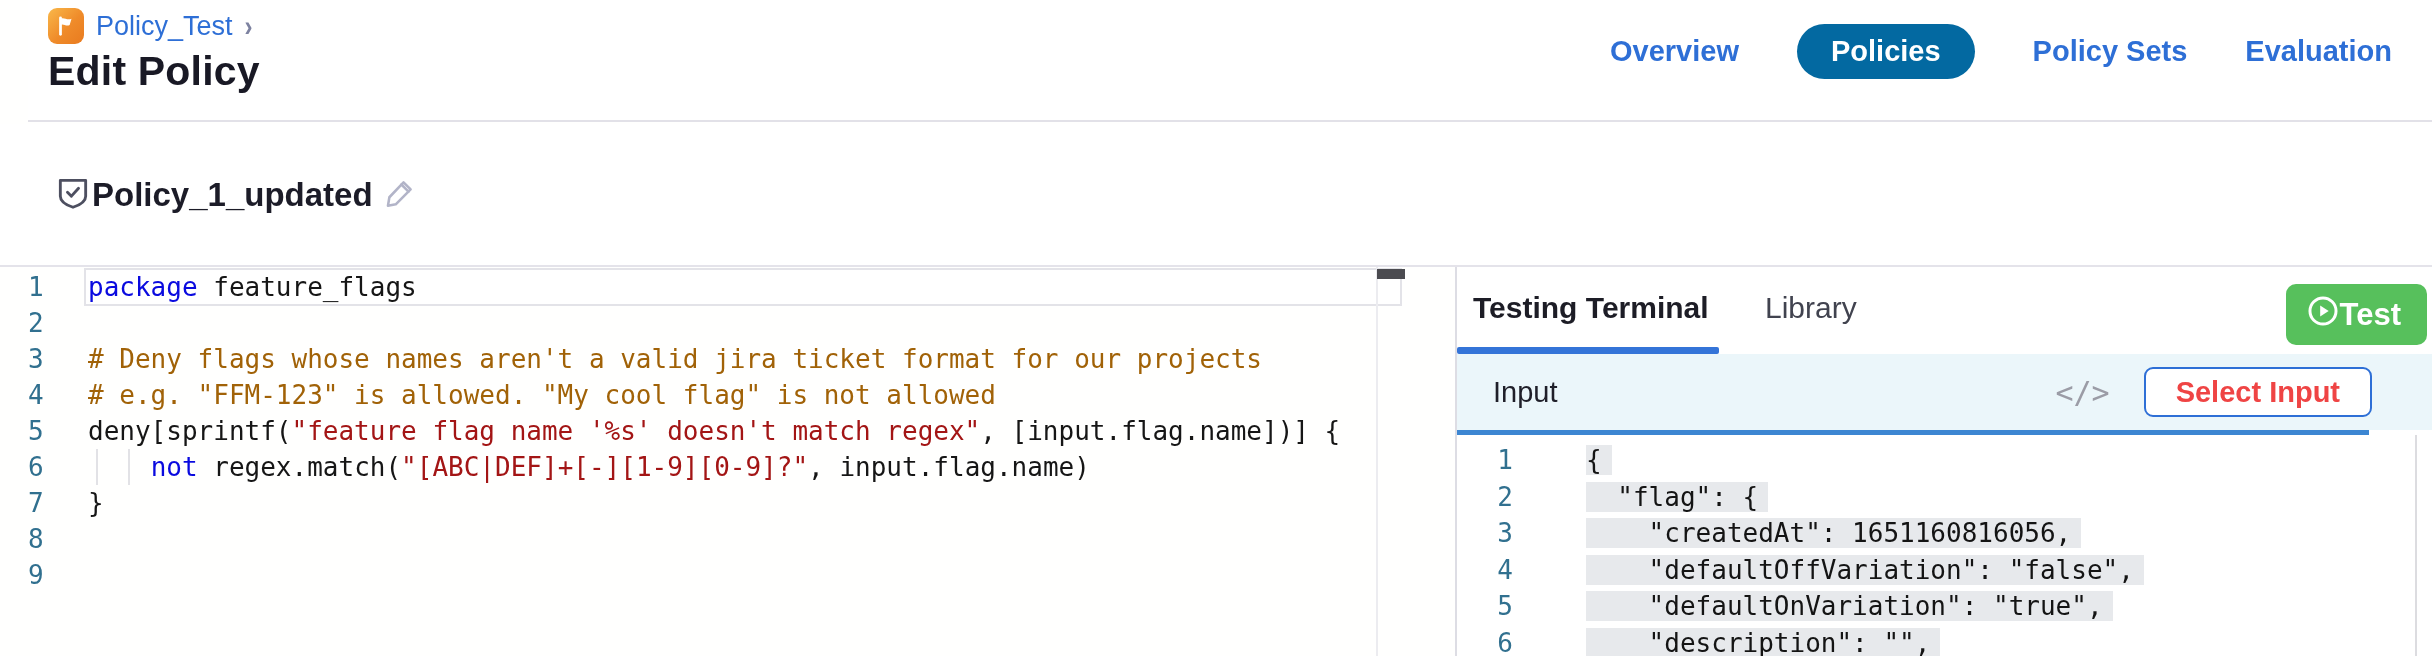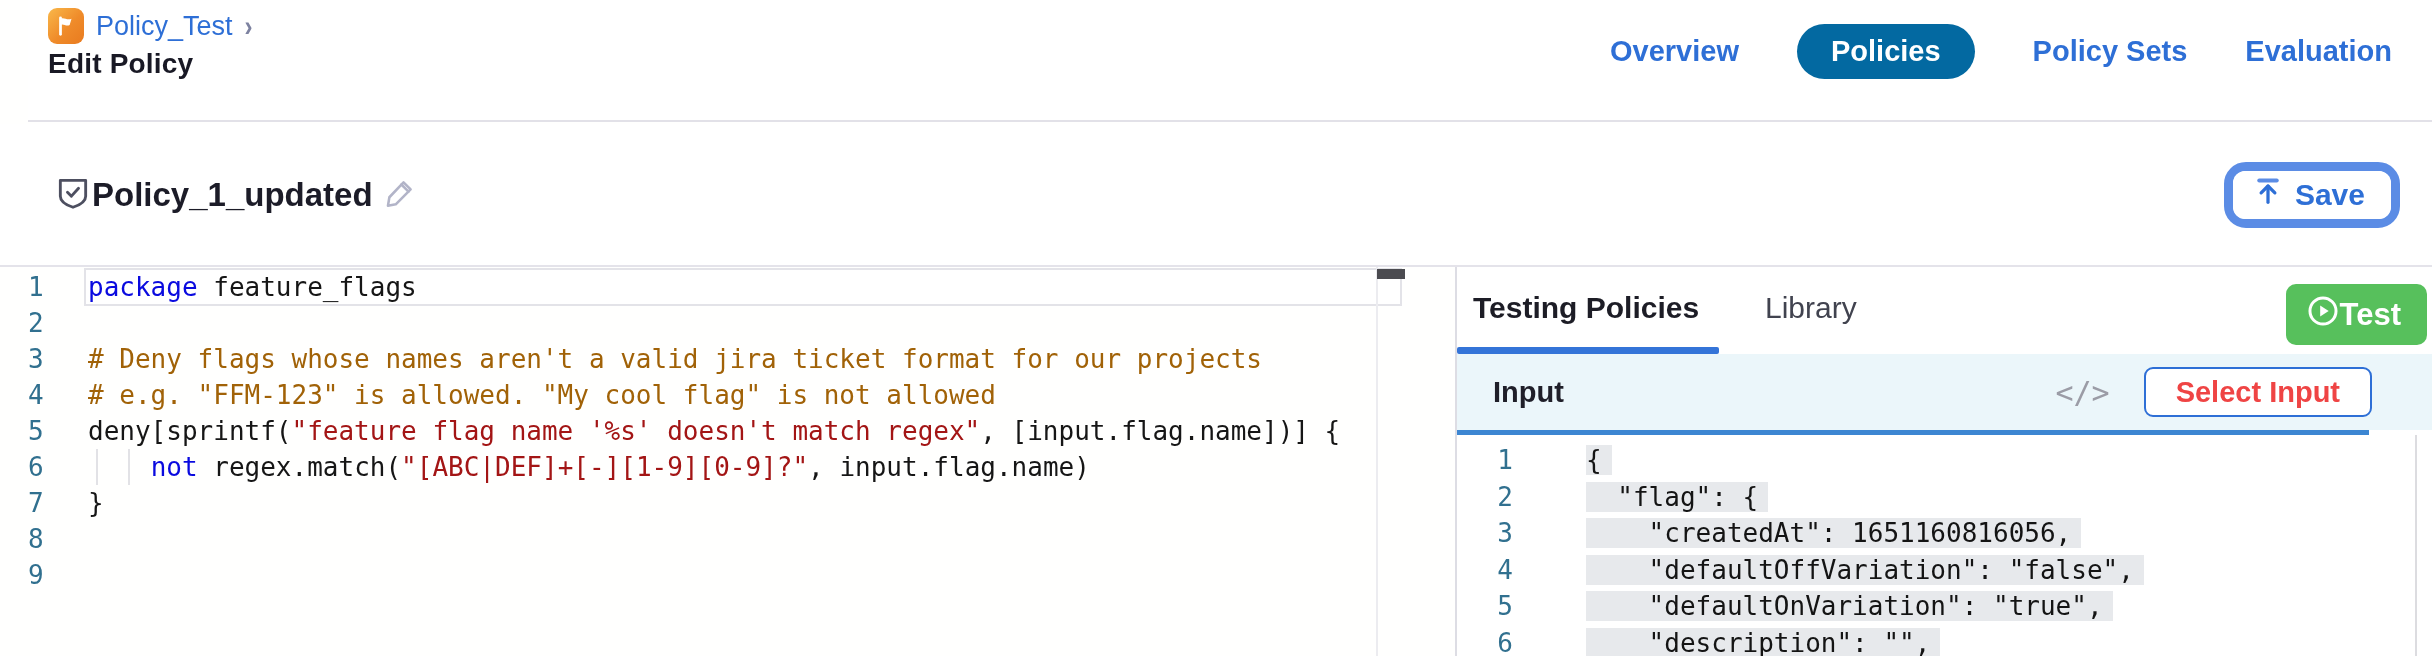--- a/index.html
+++ b/index.html
@@ -9,21 +9,21 @@
 
   
   .header { position:absolute; top:0; left:0; right:0; height:122px; background:#fff;
             border-bottom:2px solid #e2e1e8;margin-left:28px; }
   .breadcrumb { position:absolute; top:8px; left:20px; display:flex; align-items:center; gap:12px; }
   .bc-logo { width:36px; height:36px; border-radius:9px;
              background:linear-gradient(135deg,#f9b84a 0%,#ef8b2a 55%,#e97b1f 100%);
              display:flex; align-items:center; justify-content:center; }
   .bc-link { font-size:27px; color:#2e6fd6; font-weight:500; }
   .bc-chev { font-size:24px; color:#7d82a0; font-weight:600; transform:scaleY(1.25); }
-  .page-title { position:absolute; top:48px; left:20px; font-size:28px; font-weight:700; color:#191925; letter-spacing:.2px; }
+  .page-title { position:absolute; top:48px; left:20px; font-size:41px; font-weight:700; color:#191925; letter-spacing:.2px; }
 
   .nav { position:absolute; top:22px; right:40px; display:flex; align-items:center; gap:58px; height:58px; }
   .nav-item { font-size:29px; font-weight:600; color:#2e6fd6; cursor:pointer; }
   .nav-pill { background:#0369a1; color:#fff; border-radius:30px; padding:11px 34px; }
 
   
   .toolbar { position:absolute; top:124px; left:0; right:0; height:141px; background:#fff; }
   .policy-id { position:absolute; left:54px; top:50%; transform:translateY(-50%);
                display:flex; align-items:center; }
   .policy-name { font-size:33px; font-weight:700; color:#1c1c28; }
@@ -61,21 +61,21 @@
   .tab { position:absolute; top:24px; font-size:30px; cursor:pointer; }
   .tab-active { left:16px; font-weight:700; color:#1d1d26; }
   .tab-idle { left:308px; font-weight:500; color:#41434f; }
   .tab-underline { position:absolute; left:0; top:80px; width:262px; height:7px; background:#3474d8; border-radius:2px; }
   .test-btn { position:absolute; right:5px; top:17px; height:61px; padding:0 26px 0 20px; background:#57c05c;
               border:none; border-radius:10px; color:#fff; font-size:31px; font-weight:700;
               display:flex; align-items:center; cursor:pointer; font-family:"Liberation Sans",sans-serif; }
 
   .input-bar { position:absolute; left:0; right:0; top:87px; height:76px; background:#ebf6fa;
                display:flex; align-items:center; }
-  .input-label { margin-left:36px; font-size:29px; font-weight:700; color:#1f1f29; }
+  .input-label { margin-left:36px; font-size:29px; font-weight:400; color:#1f1f29; }
   .input-spacer { flex:1; }
   .code-toggle-icon { font-family:"DejaVu Sans Mono",monospace; font-size:30px; color:#9b9ca6; margin-right:34px; cursor:pointer; }
   .select-input-btn { margin-right:60px; height:50px; padding:0 30px; background:#fff; border:2.5px solid #2e6fd6;
                       border-radius:9px; color:#ef4444; font-size:29px; font-weight:600; cursor:pointer;
                       font-family:"Liberation Sans",sans-serif; }
 
   .json-area { position:absolute; left:0; right:0; top:163px; bottom:0; background:#fff; }
   .json-focus-line { position:absolute; left:0; top:0; width:912px; height:5px; background:#3c86d2; }
   .json-scroll-edge { position:absolute; right:15px; top:5px; bottom:0; width:2px; background:#dcdce0; }
   .json-rows { position:absolute; left:0; top:12px; right:20px;
@@ -120,32 +120,20 @@
       </span>
       <span class="policy-name">Policy_1_updated</span>
       <span class="pencil">
         <svg width="34" height="34" viewBox="0 0 24 24" fill="none" stroke="#b2b4c8" stroke-width="1.8" stroke-linecap="round" stroke-linejoin="round">
             <path d="M14.5 4.5 l5 5 L9 20 l-5.5 1 L4.5 15 Z"></path>
             <path d="M13 6 l5 5"></path>
           </svg>
       </span>
     </div>
     <div class="actions">
-      <div class="save-ring">
-        <button class="btn btn-save">
-          <span>
-            <svg width="30" height="30" viewBox="0 0 24 24" fill="none" stroke="#2e6fd6" stroke-width="2.6" stroke-linecap="round" stroke-linejoin="round">
-                <path d="M5 3.5 h14" stroke="#5b8ce5" stroke-width="3.2"></path>
-                <path d="M12 21 V8"></path>
-                <path d="M6.5 13.5 L12 8 l5.5 5.5"></path>
-              </svg>
-          </span>
-          <span>Save</span>
-        </button>
-      </div>
     </div>
   </div>
 
   <div class="workspace">
 
     <div class="editor">
       <div class="cur-line"></div>
       <div class="editor-faint-edge"></div>
       <div class="overview-thumb"></div>
       <div class="code-area" id="code-area">
@@ -156,21 +144,21 @@
           <div class="code-row"><span class="gutter">5</span><span class="code-text"><span>deny[sprintf(</span><span class="tok-str">"feature flag name '%s' doesn't match regex"</span><span>, [input.flag.name])] {</span></span></div>
           <div class="code-row"><span class="gutter">6</span><span class="indent-guide" style="left: 96px;"></span><span class="indent-guide" style="left: 128px;"></span><span class="code-text"><span>    </span><span class="tok-kw">not</span><span> regex.match(</span><span class="tok-str">"[ABC|DEF]+[-][1-9][0-9]?"</span><span>, input.flag.name)</span></span></div>
           <div class="code-row"><span class="gutter">7</span><span class="code-text"><span>}</span></span></div>
           <div class="code-row"><span class="gutter">8</span><span class="code-text"></span></div>
           <div class="code-row"><span class="gutter">9</span><span class="code-text"></span></div>
         </div>
     </div>
 
     <div class="rpanel">
       <div class="tabs-row">
-        <span class="tab tab-active">Testing Policies</span>
+        <span class="tab tab-active">Testing Terminal</span>
         <span class="tab tab-idle">Library</span>
         <span class="tab-underline"></span>
         <button class="test-btn">
           <span>
             <svg width="34" height="34" viewBox="0 0 24 24" fill="none" stroke="#fff" stroke-width="2.1">
                 <circle cx="12" cy="12" r="9.2"></circle>
                 <path d="M10 8.2 l6 3.8 l-6 3.8 Z" fill="#fff" stroke="none"></path>
               </svg>
           </span>
           <span>Test</span>

